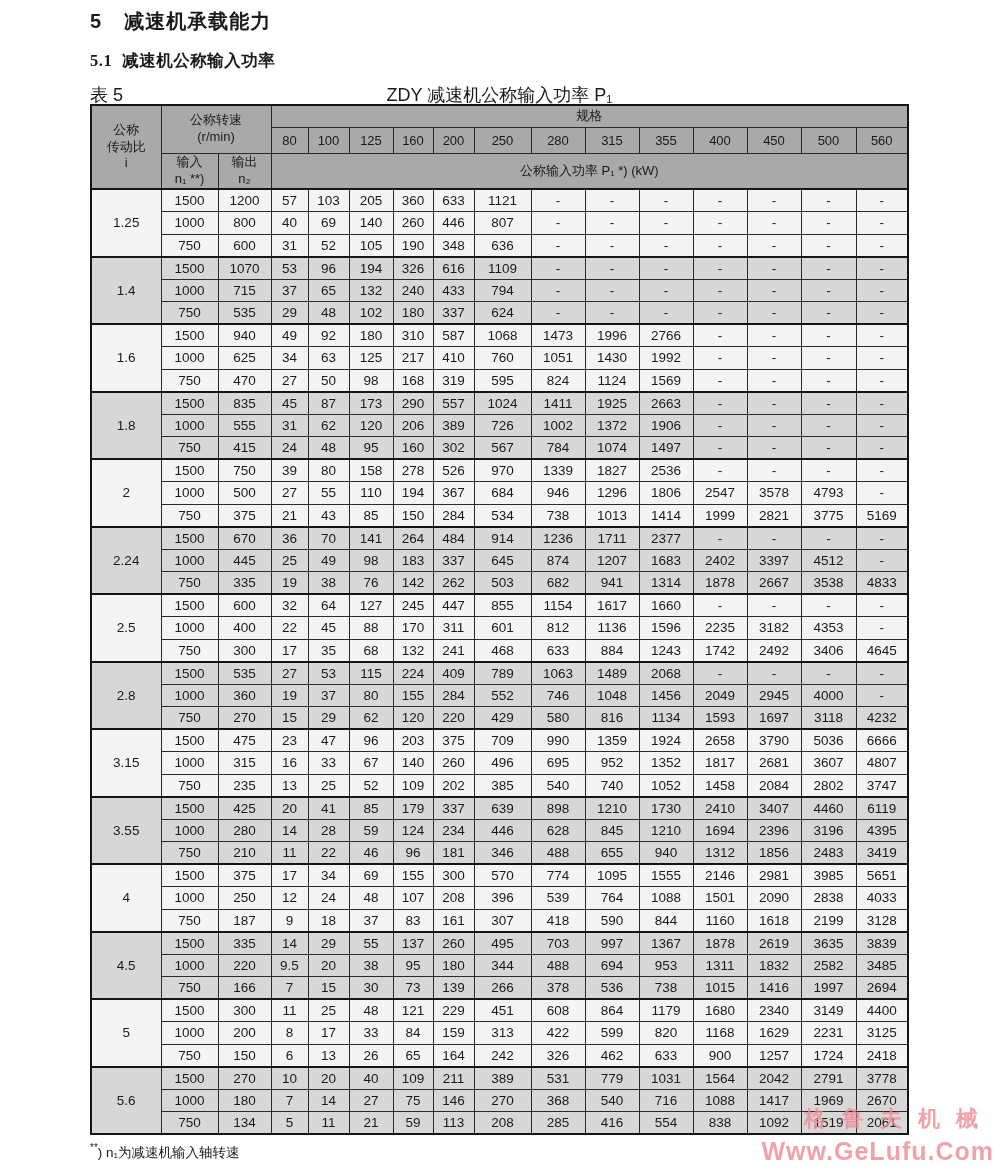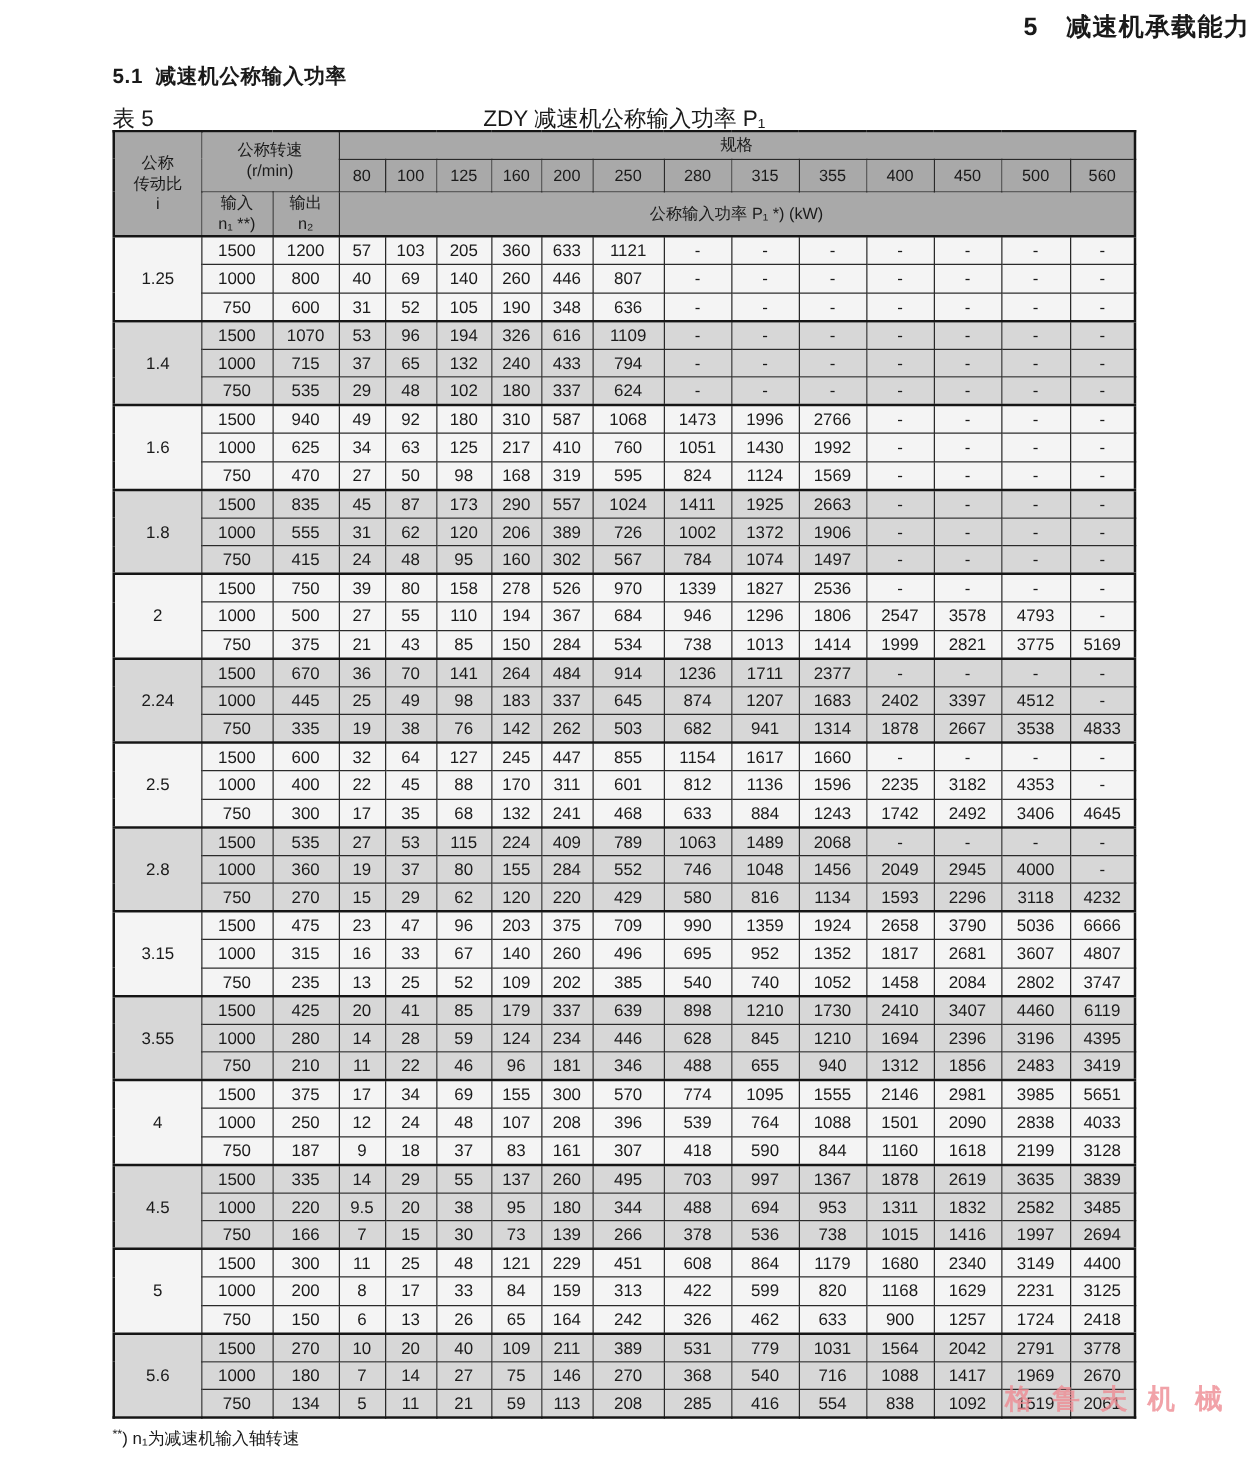--- a/index.html
+++ b/index.html
@@ -9,28 +9,28 @@
     font-family: "Liberation Sans", sans-serif;
     color: #1a1a1a;
     overflow: hidden;
     position: relative;
   }
   .h1 {
     margin: 8px 0 0 90px;
     font-size: 20px;
     font-weight: bold;
     letter-spacing: 1px;
-    text-align: right;
   }
   .h1 .num { margin-right: 22px; }
   .h2 {
     margin: 15px 0 0 90px;
     font-size: 16.5px;
     font-weight: bold;
     letter-spacing: 0.5px;
+    font-family: Liberation Serif, serif;
   }
   .h2 .num { margin-right: 10px; }
   .caption {
     position: relative;
     margin: 11px 0 2px 90px;
     width: 819px;
     height: 19px;
     font-size: 18px;
   }
   .caption .lbl { position: absolute; left: 0; top: 0; }
@@ -569,21 +569,21 @@
         <td>15</td>
         <td>29</td>
         <td>62</td>
         <td>120</td>
         <td>220</td>
         <td>429</td>
         <td>580</td>
         <td>816</td>
         <td>1134</td>
         <td>1593</td>
-        <td>2296</td>
+        <td>1697</td>
         <td>3118</td>
         <td>4232</td>
       </tr>
     </tbody>
     <tbody class="grp g0">
       <tr>
         <td class="ratio" rowspan="3">3.15</td>
         <td>1500</td>
         <td>475</td>
         <td>23</td>
@@ -906,13 +906,14 @@
       </tr>
     </tbody>
   </table>
 
 <div class="footnotes">
   <div><sup>**</sup><span>)  n₁为减速机输入轴转速</span></div>
 </div>
 
 <div class="watermark" id="watermark" style="color: rgb(238, 139, 147);">
   <div class="w1">格鲁夫机械</div>
+  <div class="w2">Www.GeLufu.Com</div>
 </div>
 
 </body></html>

